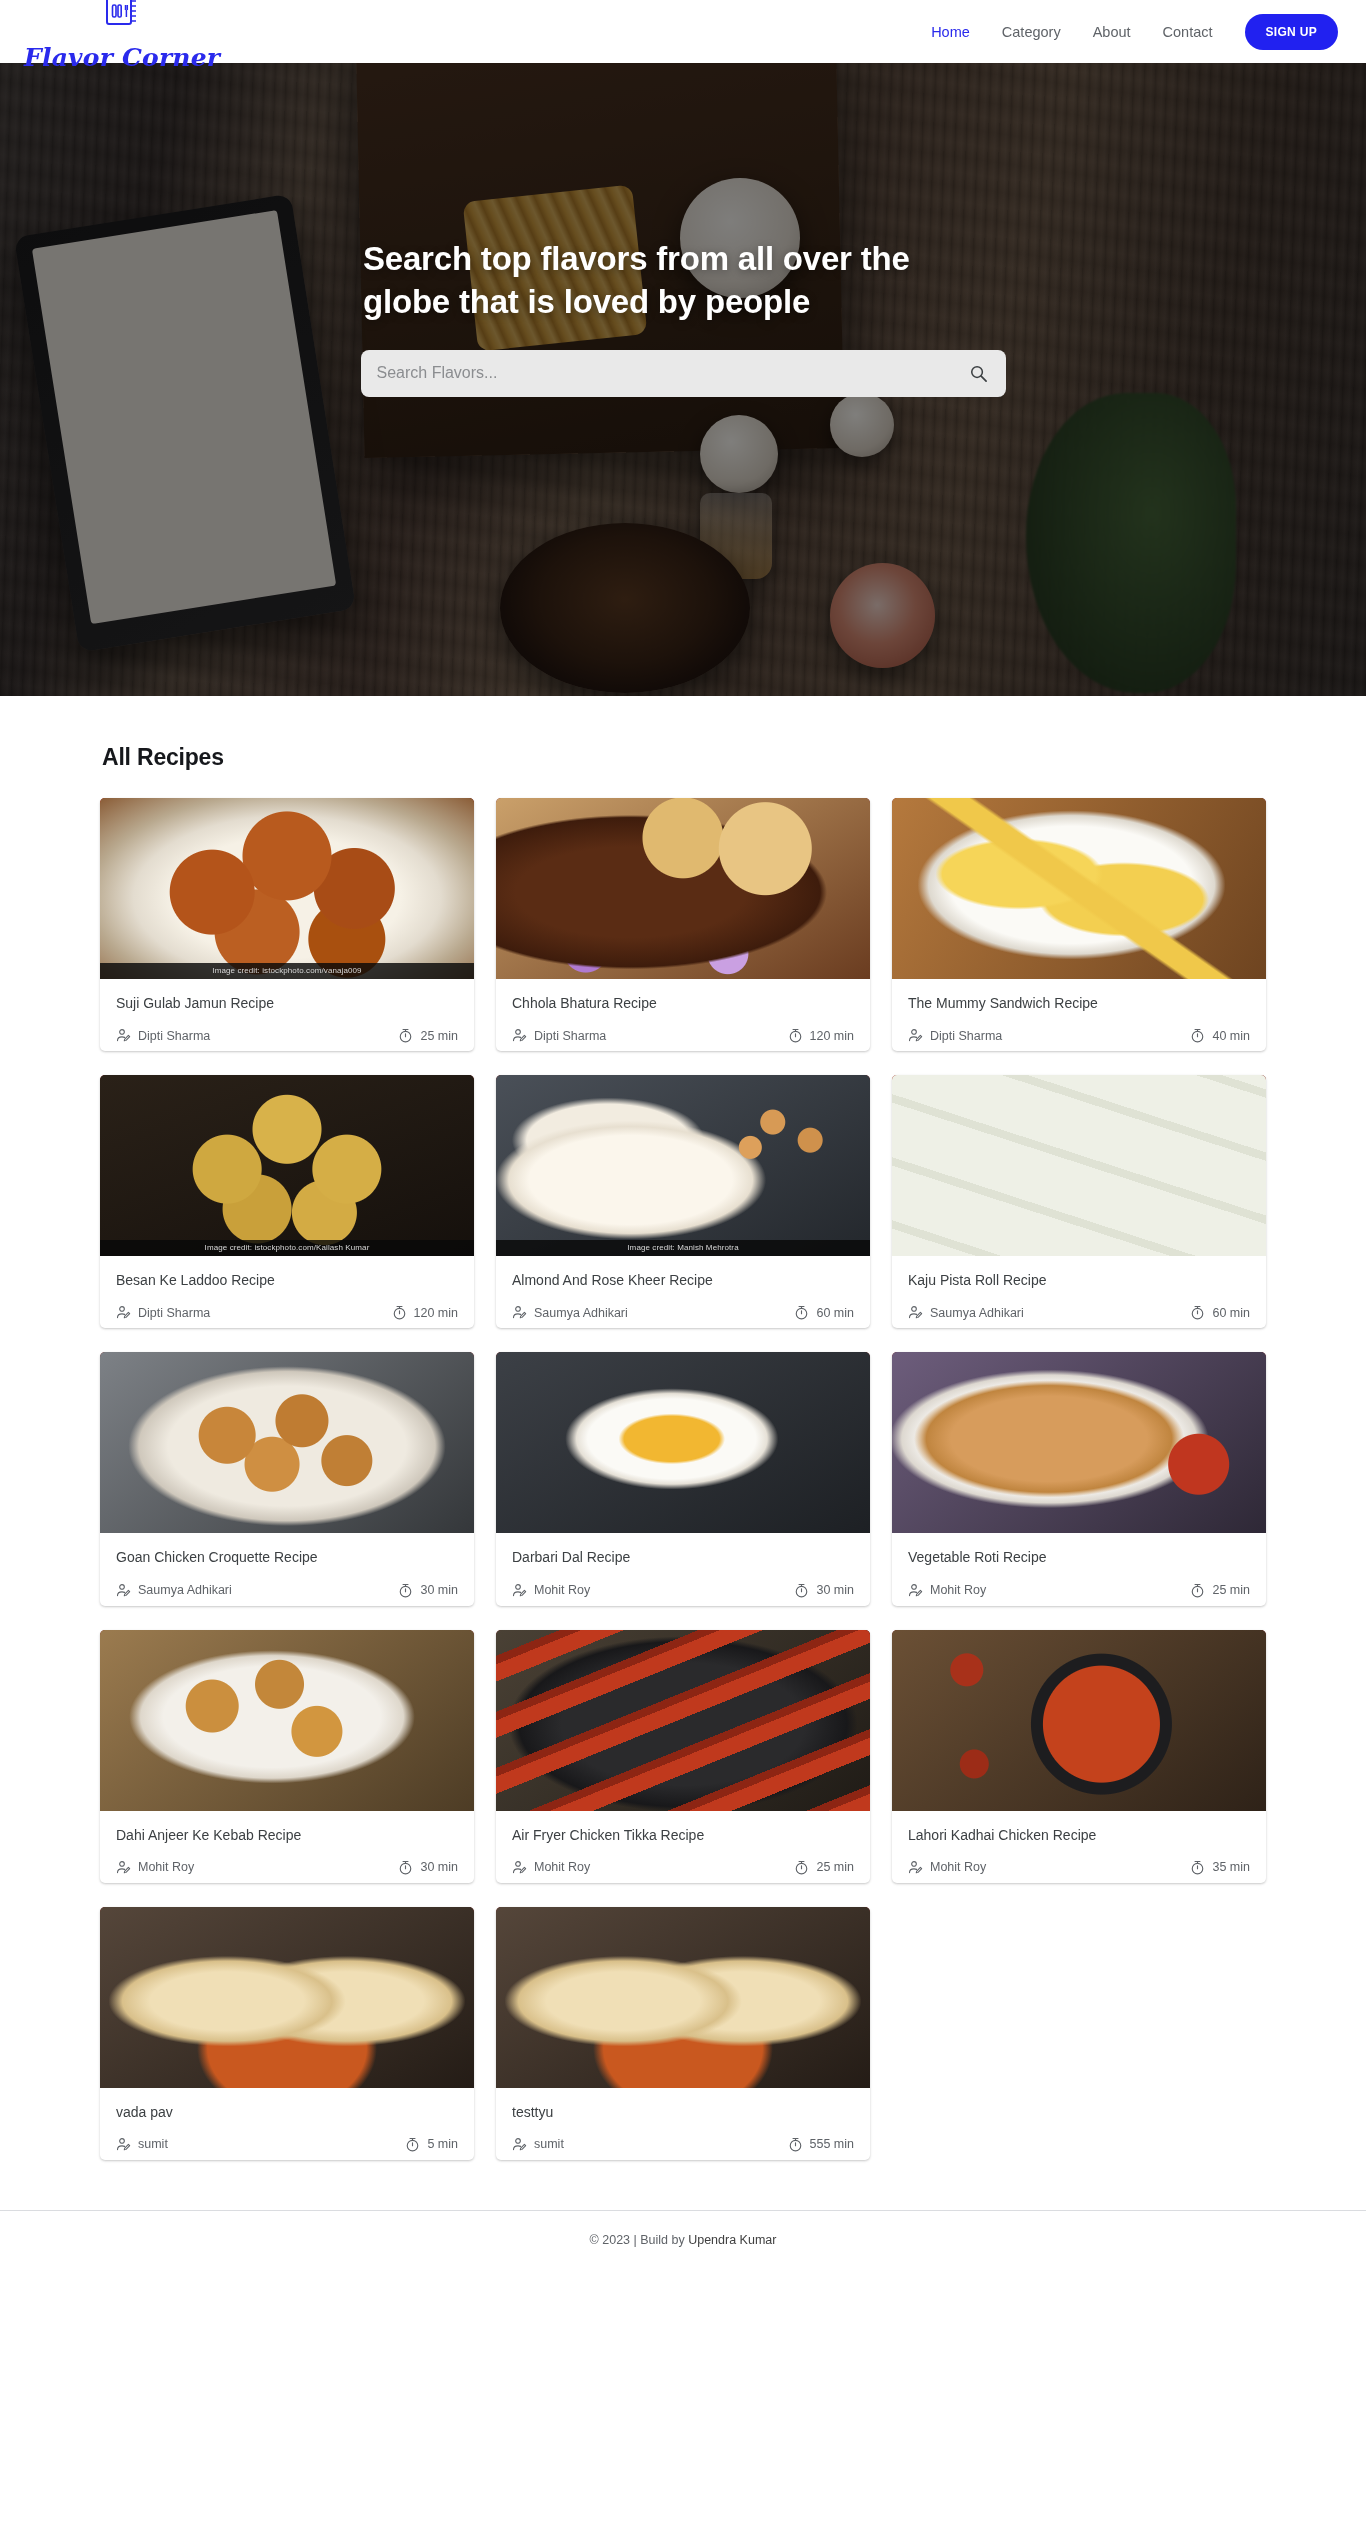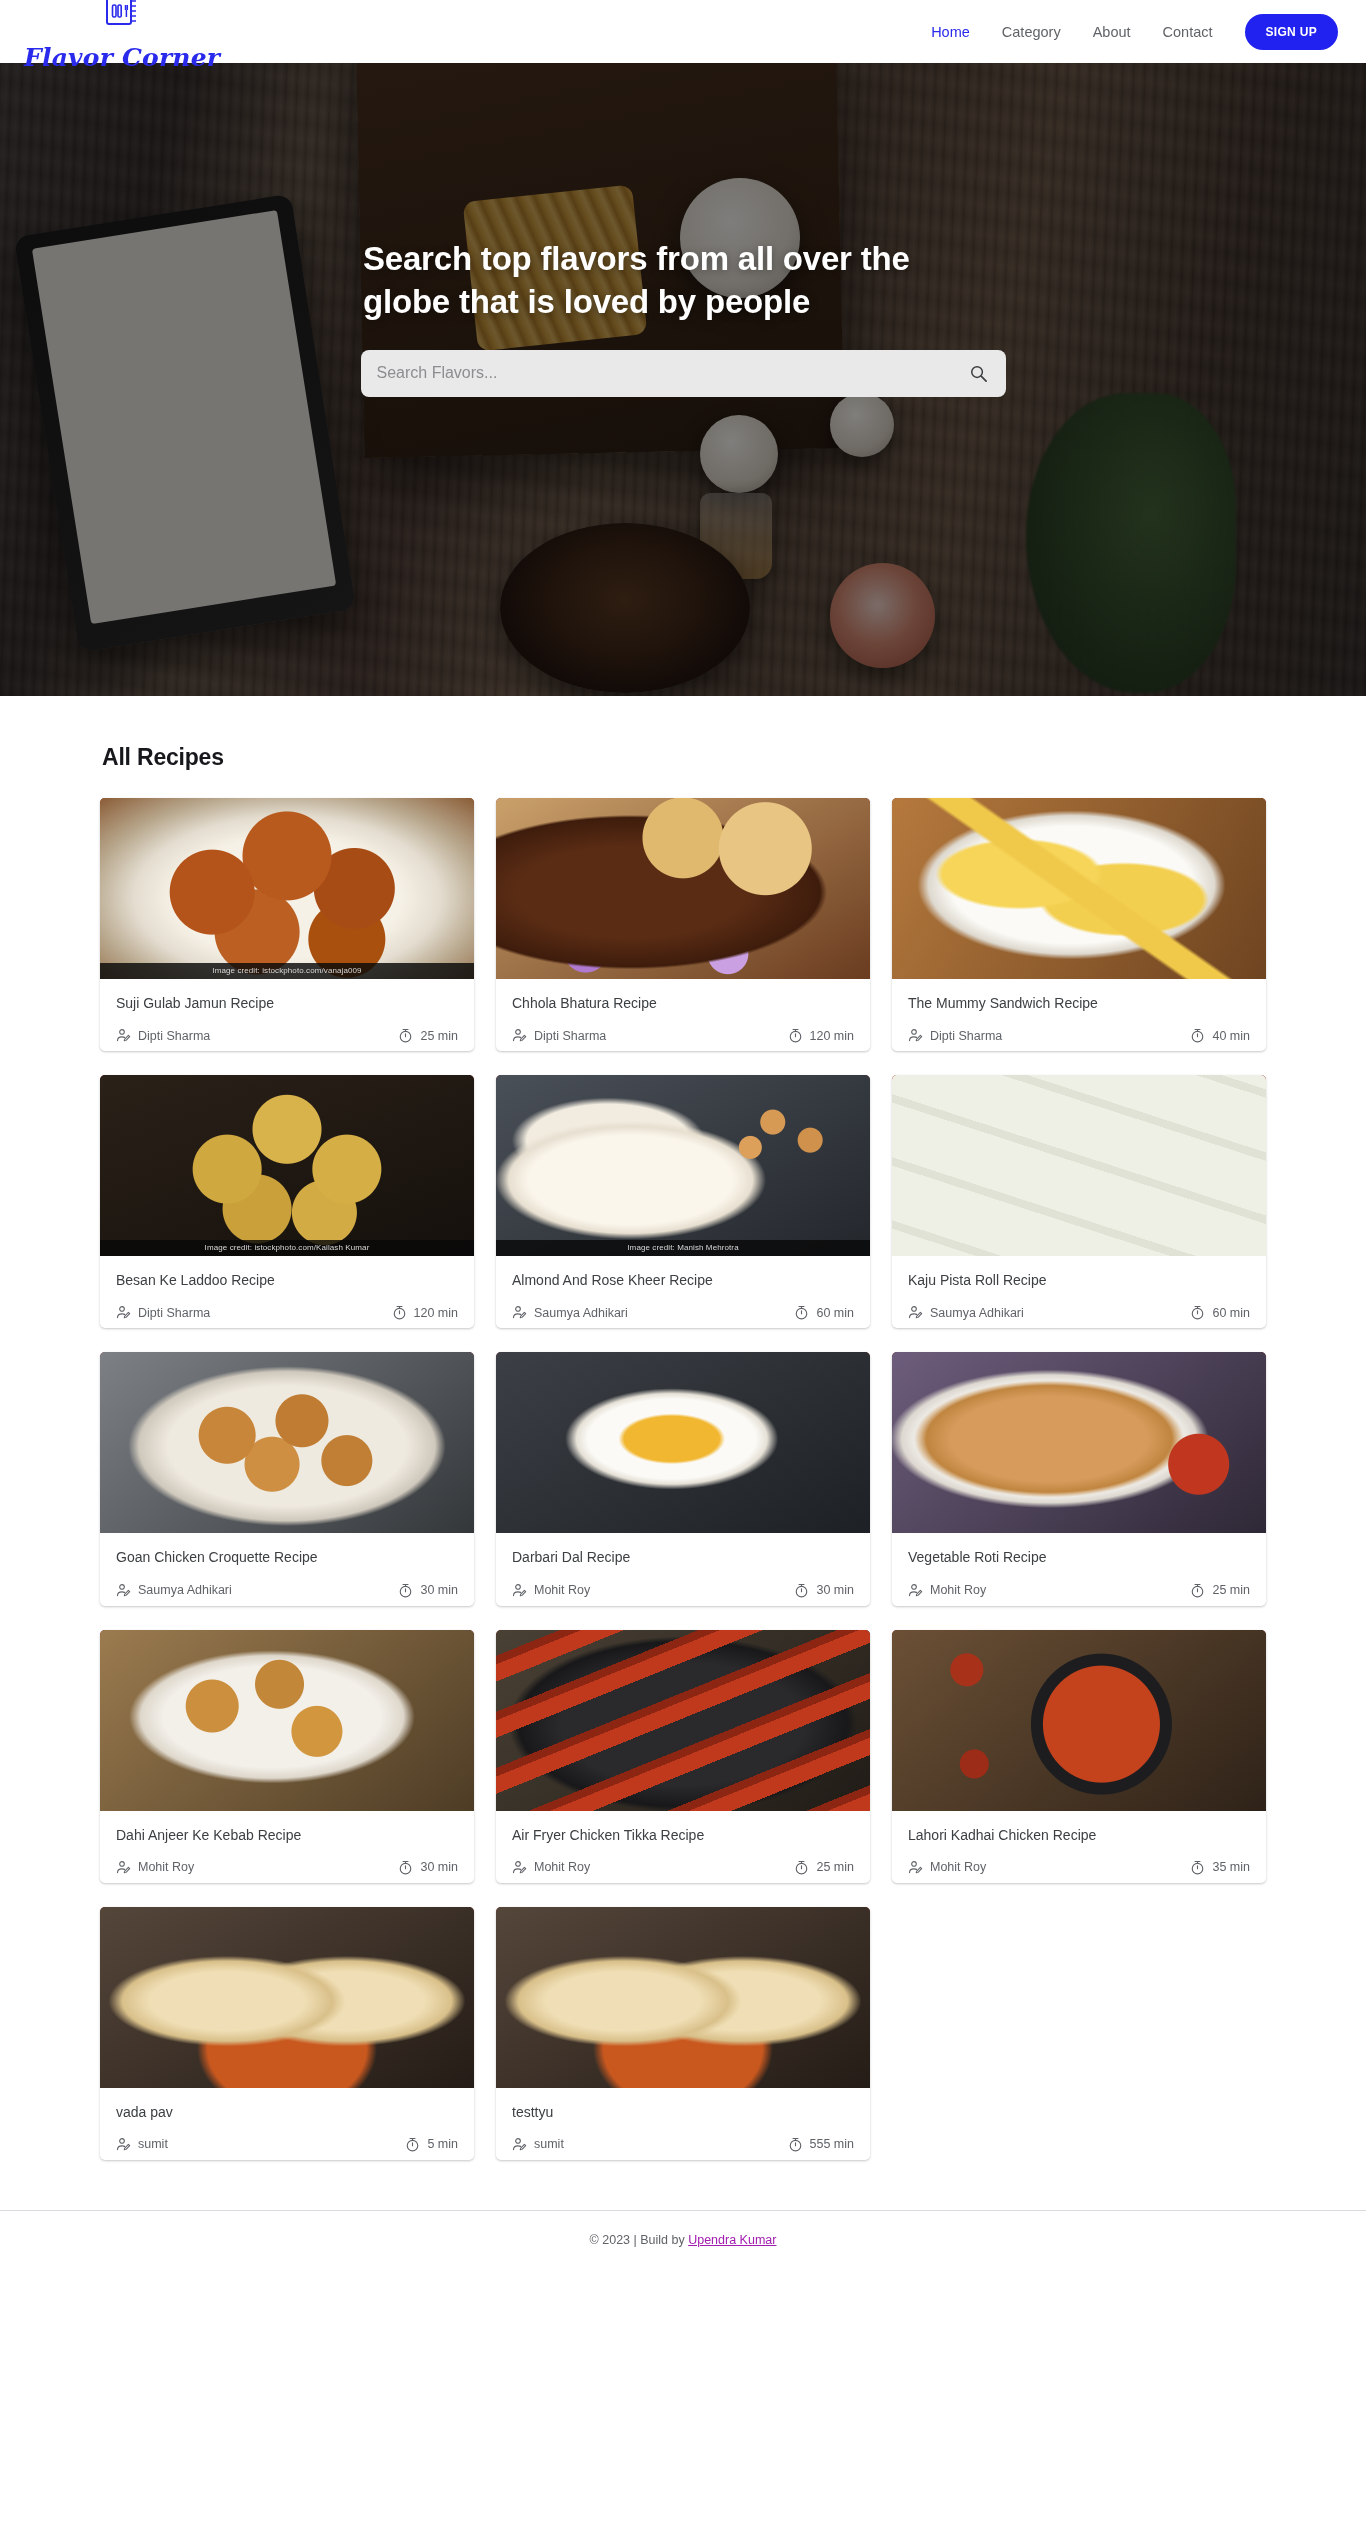--- a/index.html
+++ b/index.html
@@ -231,21 +231,21 @@
 
   
   .footer {
     border-top: 1px solid #dadce0;
     margin-top: 6px;
     padding: 22px 0 26px 0;
     text-align: center;
     background: #fff;
   }
   .footer-text { font-size: 12.5px; color: #5f6368; }
-  .footer-link { color: #a21caf; text-decoration: underline; cursor: pointer; }
+  .footer-link { color: #404040; cursor: pointer; }
 
   
   .f { position: absolute; inset: 0; }
   .f0 { background:
       radial-gradient(circle at 30% 52%, #b4541a 0 42px, transparent 43px),
       radial-gradient(circle at 50% 32%, #b85a1e 0 44px, transparent 45px),
       radial-gradient(circle at 68% 50%, #a84c16 0 40px, transparent 41px),
       radial-gradient(circle at 42% 74%, #bb5f22 0 42px, transparent 43px),
       radial-gradient(circle at 66% 78%, #a9500f 0 38px, transparent 39px),
       radial-gradient(ellipse at 50% 55%, #f6f1e6 0 43%, #e3dccf 58%, #b9a98f 74%, #8a5c36 100%),

